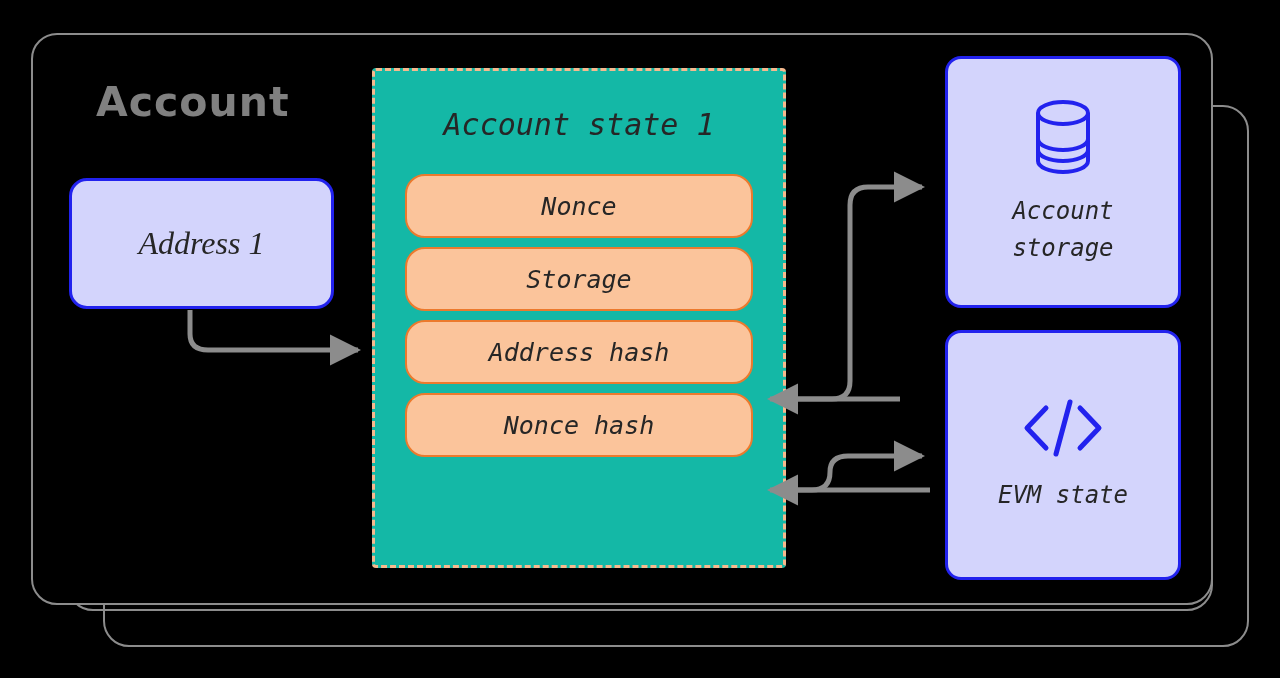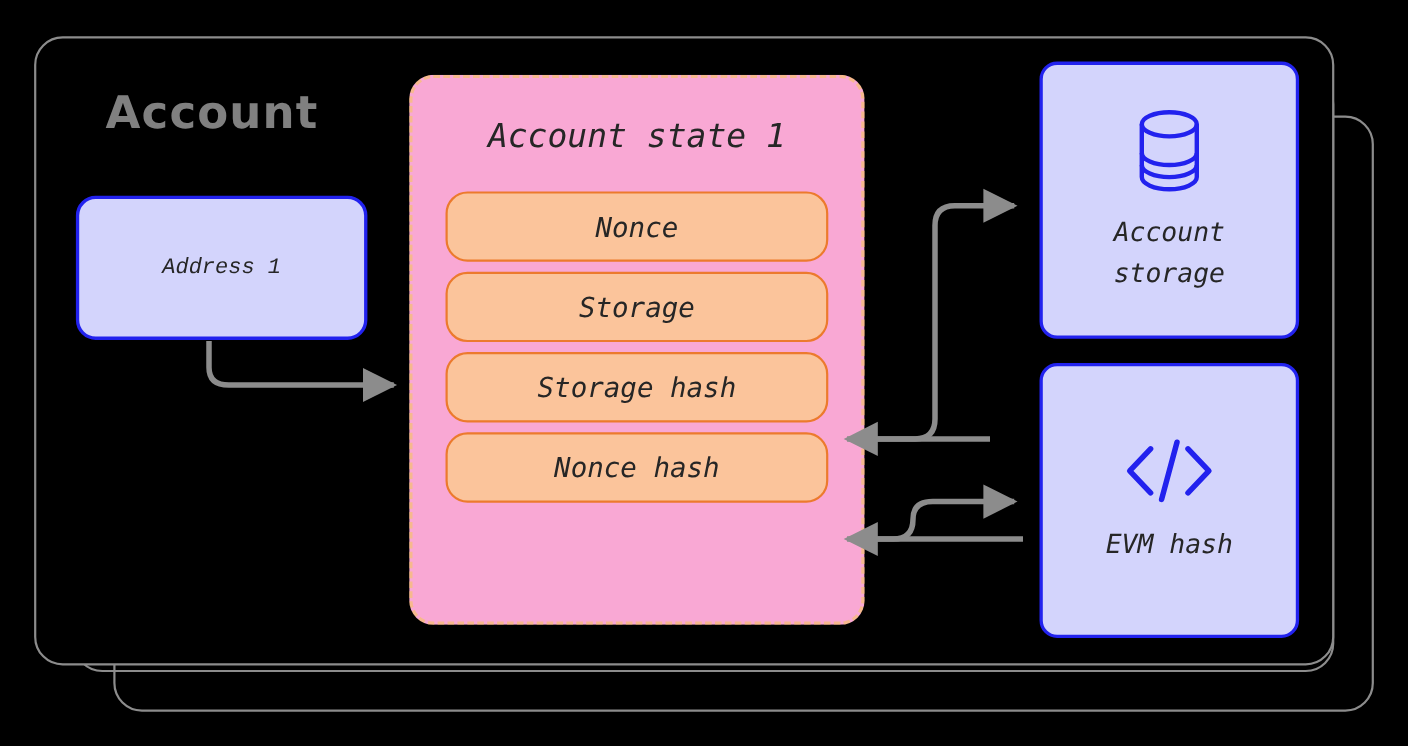--- a/index.html
+++ b/index.html
@@ -58,23 +58,23 @@
     flex-direction: column;
     align-items: center;
     justify-content: center;
     color: #262626;
   }
   .address-box {
     left: 69px; top: 178px; width: 265px; height: 131px;
     border-radius: 18px;
   }
   .address-label {
-    font-family: Liberation Mono, monospace;
-    font-style: italic;
-    font-size: 20px;
+    font-family: Liberation Serif, serif;
+    font-style: italic;
+    font-size: 32px;
     color: #262626;
     white-space: nowrap;
   }
 
   .storage-box { left: 945px; top: 56px;  width: 236px; height: 252px; }
   .evm-box     { left: 945px; top: 330px; width: 236px; height: 250px; }
 
   .side-icon {
     display: block;
     margin-bottom: 12px;
@@ -87,23 +87,23 @@
     text-align: center;
     color: #262626;
     white-space: pre-line;
   }
 
   
   .state-box {
     position: absolute;
     left: 372px; top: 68px;
     width: 414px; height: 500px;
-    background: #f9a8d4;
+    background: #14b8a6;
     border: 3px dashed #f7b98e;
-    border-radius: 22px;
+    border-radius: 4px;
     box-sizing: border-box;
     z-index: 5;
   }
   .state-title {
     position: absolute;
     top: 36px; left: 0; right: 0;
     text-align: center;
     font-family: "DejaVu Sans Mono", monospace;
     font-style: italic;
     font-size: 30px;
@@ -161,21 +161,21 @@
   <div class="state-box">
     <div class="state-title">Account state 1</div>
     <div class="field-list">
       <div class="field-pill">
         <span>Nonce</span>
       </div>
       <div class="field-pill">
         <span>Storage</span>
       </div>
       <div class="field-pill">
-        <span>Storage hash</span>
+        <span>Address hash</span>
       </div>
       <div class="field-pill">
         <span>Nonce hash</span>
       </div>
     </div>
   </div>
 
   <div class="blue-box storage-box">
     <span class="side-icon">
       <svg width="66" height="80" viewBox="0 0 66 80" fill="none" aria-hidden="true">
@@ -192,21 +192,21 @@
   </div>
 
   <div class="blue-box evm-box">
     <span class="side-icon">
       <svg width="86" height="66" viewBox="0 0 86 66" fill="none" aria-hidden="true">
         <path d="M26 13 L7 33 L26 53" stroke="#2222ee" stroke-width="5" stroke-linecap="round" stroke-linejoin="round" fill="none"></path>
         <path d="M60 13 L79 33 L60 53" stroke="#2222ee" stroke-width="5" stroke-linecap="round" stroke-linejoin="round" fill="none"></path>
         <path d="M50 7 L36 59" stroke="#2222ee" stroke-width="5" stroke-linecap="round" fill="none"></path>
       </svg>
     </span>
-    <span class="side-label">EVM hash</span>
+    <span class="side-label">EVM state</span>
   </div>
 
   <svg id="connectors">
     <defs>
       <marker id="arrowRight" markerWidth="7" markerHeight="7" refX="5.6" refY="3.5" orient="auto" markerUnits="strokeWidth">
         <path d="M0,0.4 L6.2,3.5 L0,6.6 z" fill="#8c8c8c"></path>
       </marker>
       <marker id="arrowLeft" markerWidth="7" markerHeight="7" refX="5.6" refY="3.5" orient="auto" markerUnits="strokeWidth">
         <path d="M0,0.4 L6.2,3.5 L0,6.6 z" fill="#8c8c8c"></path>
       </marker>

